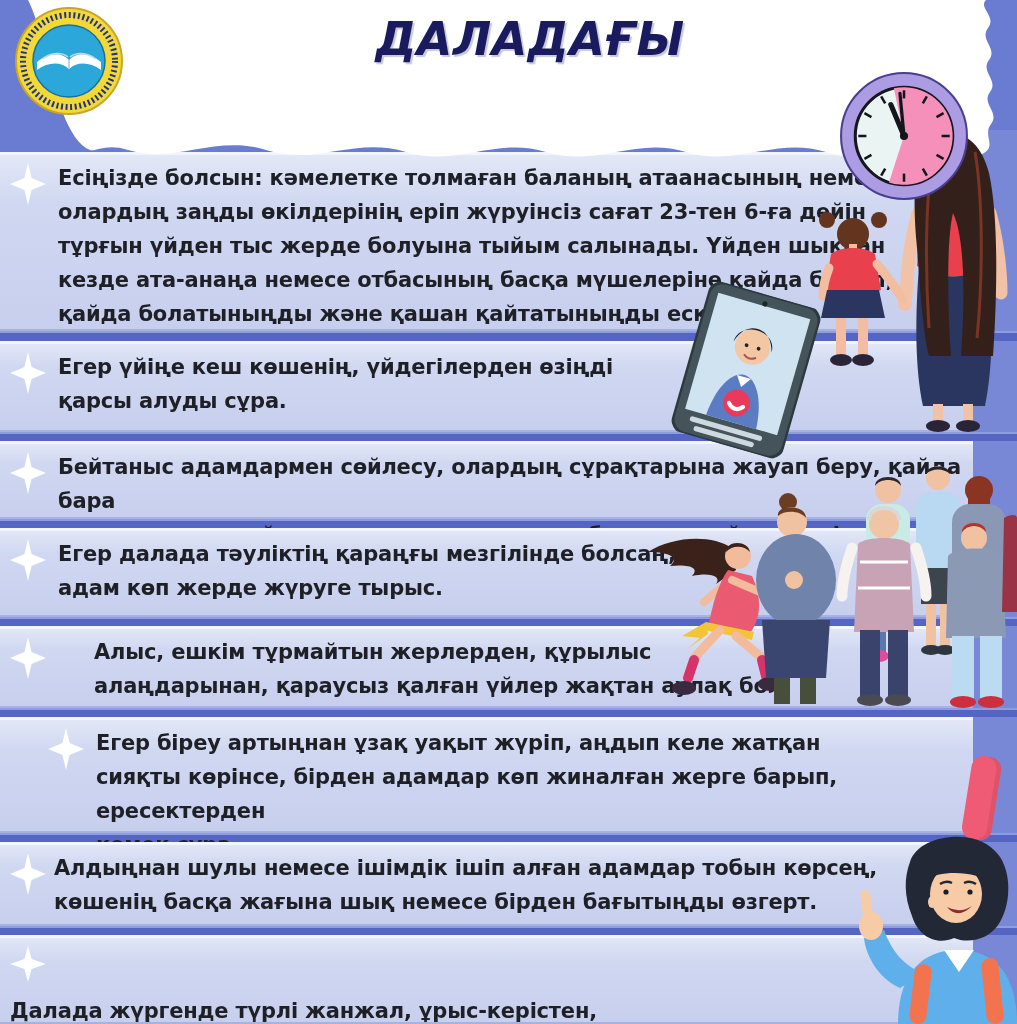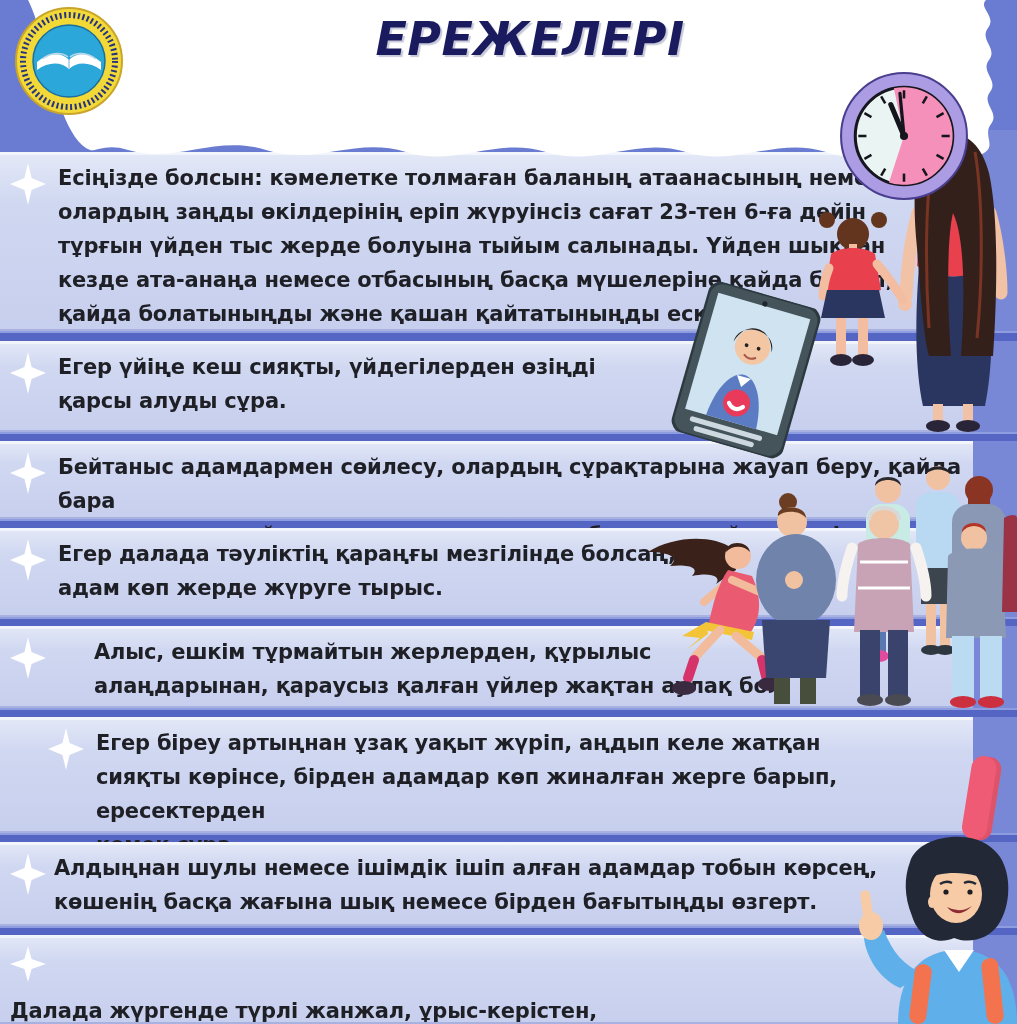--- a/index.html
+++ b/index.html
@@ -62,21 +62,21 @@
       C776,136 736,168 686,152
       C636,136 596,168 546,152
       C496,136 456,168 406,152
       C356,136 316,166 266,150
       C216,134 176,164 128,150
       C106,143 96,152 90,150
       C68,142 54,90 44,50 C38,22 32,8 28,0 Z"></path>
   </svg>
 
   <div class="title-block">
-    <div>ЕРЕЖЕЛЕРІ</div>
+    <div>ДАЛАДАҒЫ</div>
   </div>
 
   <svg class="logo" width="110" height="110" viewBox="0 0 110 110">
     <circle cx="55" cy="55" r="53" fill="#f2d937" stroke="#c9a52b" stroke-width="2"></circle>
     <circle cx="55" cy="55" r="46" fill="none" stroke="#27357e" stroke-width="6" stroke-dasharray="2 2.6"></circle>
     <circle cx="55" cy="55" r="39" fill="#f2d937"></circle>
     <circle cx="55" cy="55" r="36" fill="#2ba7d9" stroke="#1b6f9e" stroke-width="1.5"></circle>
     <path d="M23,56 C35,46 48,46 55,54 C62,46 75,46 87,56 L87,64 C75,55 62,56 55,63 C48,56 35,55 23,64 Z" fill="#ffffff"></path>
     <path d="M55,54 L55,63" stroke="#bcd8e8" stroke-width="2"></path>
     <path d="M28,53 C38,46 48,46 54,51 M82,53 C72,46 62,46 56,51" stroke="#bcd8e8" stroke-width="1.5" fill="none"></path>
@@ -255,21 +255,21 @@
   <div class="panel" style="top:152px;height:179px;">
     <span class="star"></span>
     <p class="rule">Есіңізде болсын: кәмелетке толмаған баланың атаанасының немесе
 олардың заңды өкілдерінің еріп жүруінсіз сағат 23-тен 6-ға дейін
 тұрғын үйден тыс жерде болуына тыйым салынады. Үйден шыққан
 кезде ата-анаңа немесе отбасының басқа мүшелеріне қайда барып,
 қайда болатыныңды және қашан қайтатыныңды ескерт.</p>
   </div>
   <div class="panel" style="top:341px;height:91px;">
     <span class="star"></span>
-    <p class="rule">Егер  үйіңе кеш сияқты, үйдегілерден өзіңді
+    <p class="rule">Егер  үйіңе кеш көшенің, үйдегілерден өзіңді
 қарсы алуды сұра.</p>
   </div>
   <div class="panel" style="top:441px;height:78px;">
     <span class="star"></span>
     <p class="rule">Бейтаныс адамдармен сөйлесу, олардың сұрақтарына жауап беру, қайда бара
 жатқаныңды, қайда тұратыныңды және т. б. туралы айту – қауіпті.</p>
   </div>
   <div class="panel" style="top:528px;height:89px;">
     <span class="star"></span>
     <p class="rule">Егер далада тәуліктің қараңғы мезгілінде болсаң,

